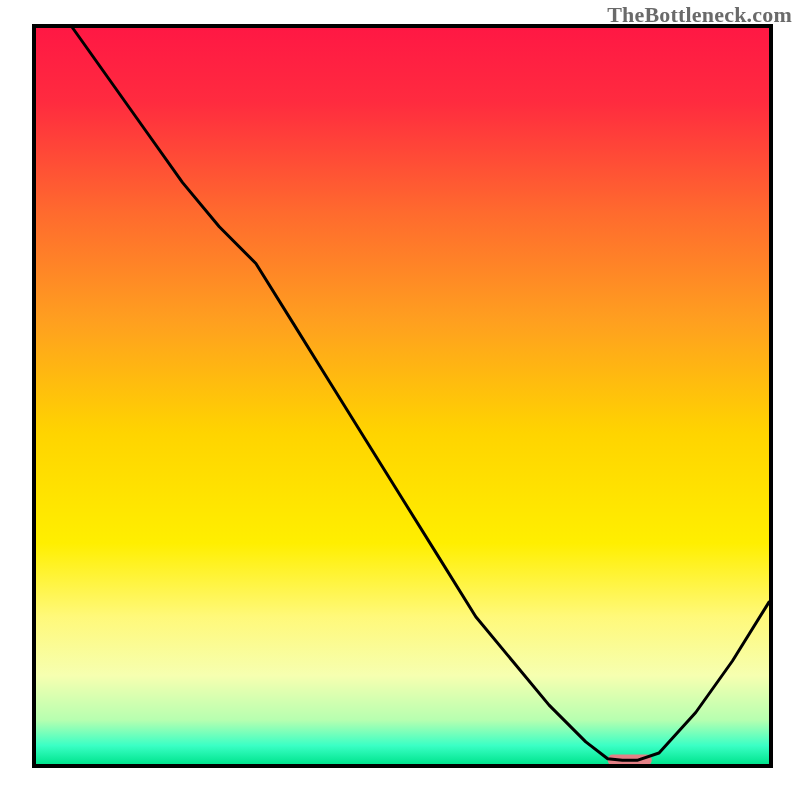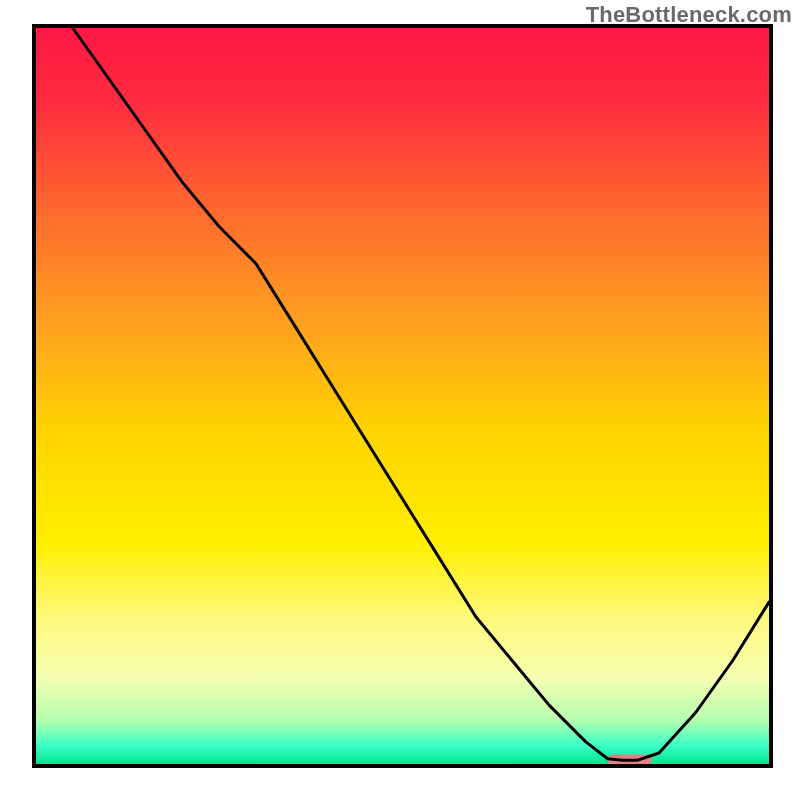--- a/index.html
+++ b/index.html
@@ -16,20 +16,21 @@
     height: 800px;
   }
   .watermark {
     position: absolute;
     top: 2px;
     right: 8px;
     font-size: 22px;
     font-weight: bold;
     color: #6a6a6a;
     letter-spacing: 0.2px;
+    font-family: Liberation Serif, serif;
   }
   svg { display: block; }
 </style>
 </head>
 <body>
 
 <div class="stage">
   <div class="watermark">TheBottleneck.com</div>
 
   <svg id="chart-svg" width="800" height="800" viewBox="0 0 800 800">

